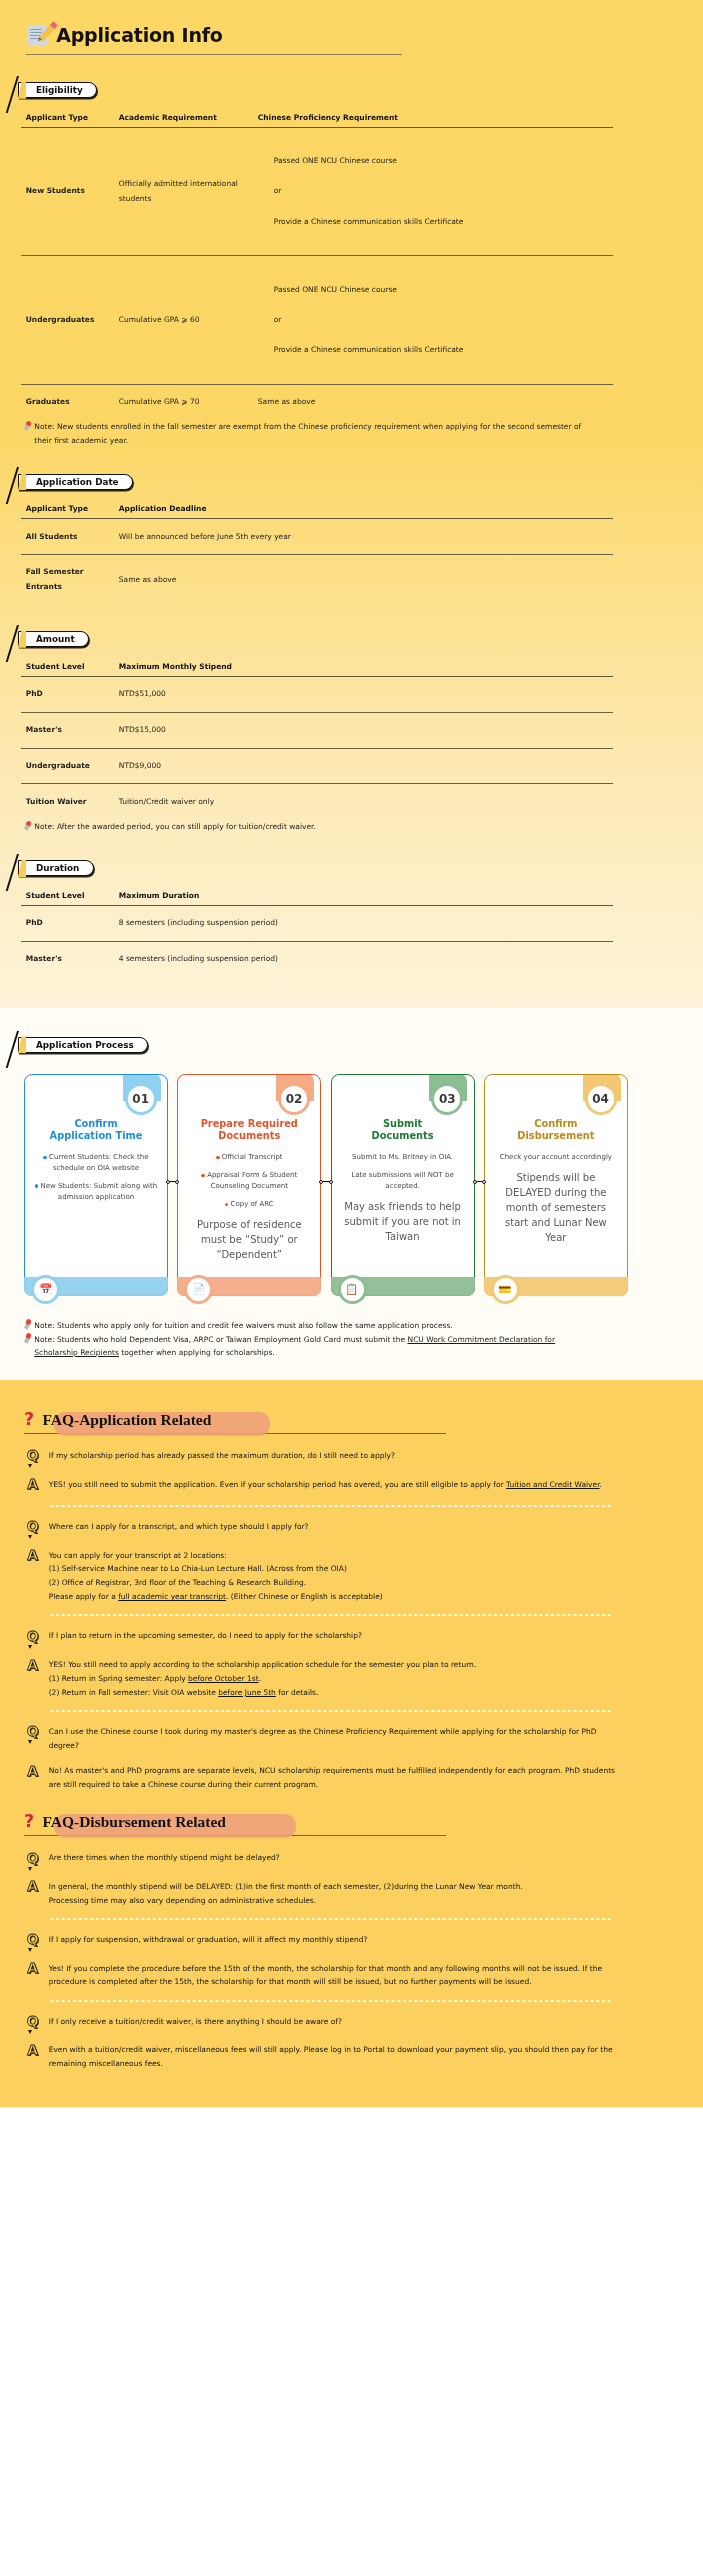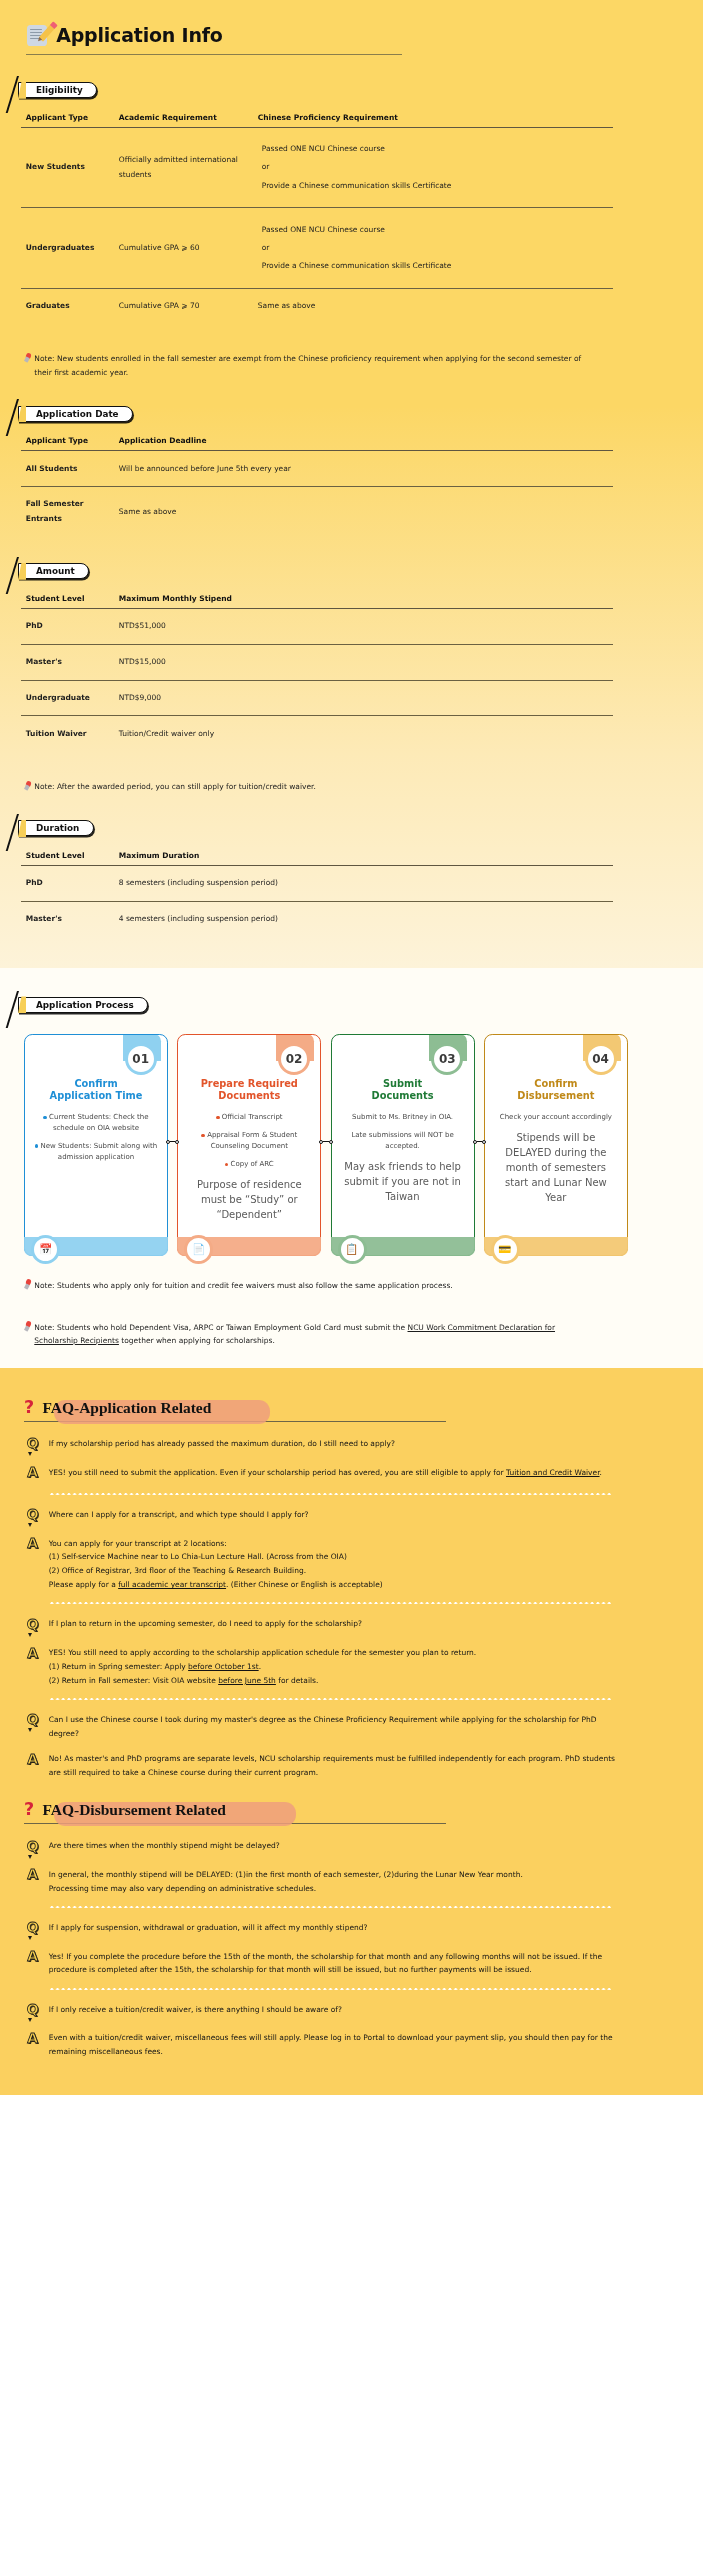--- a/index.html
+++ b/index.html
@@ -94,25 +94,25 @@
     border-bottom:1px solid #5f5640;
   }
   table.info td {
     padding:10.3px 5.2px; vertical-align:middle;
     border-bottom:0.8px solid #6b6142;
     line-height:1.9; font-size:7.5px; color:#1d1d1d;
   }
   table.info tr:last-child td { border-bottom:none; }
   table.info td.k { font-weight:800; width:93px; }
   table.info th.c2, table.info td.c2 { width:139px; }
-  table.info td p { margin:4px; }
+  table.info td p { margin:16px; }
 
   
   .note {
-    margin:29px 0 0 24px; width:562px;
+    margin:1px 0 0 24px; width:562px;
     font-size:7.5px; line-height:1.75; color:#1d1d1d;
     display:flex; gap:3.1px; align-items:flex-start;
   }
   .pin { flex:0 0 auto; width:7.2px; height:9.3px; position:relative; top:0.5px; }
   .pin:before{
     content:""; position:absolute; left:1.5px; top:0; width:4.6px; height:5.7px;
     background:#e8443c; border-radius:50% 50% 45% 45%;
     transform:rotate(18deg);
   }
   .pin:after{

